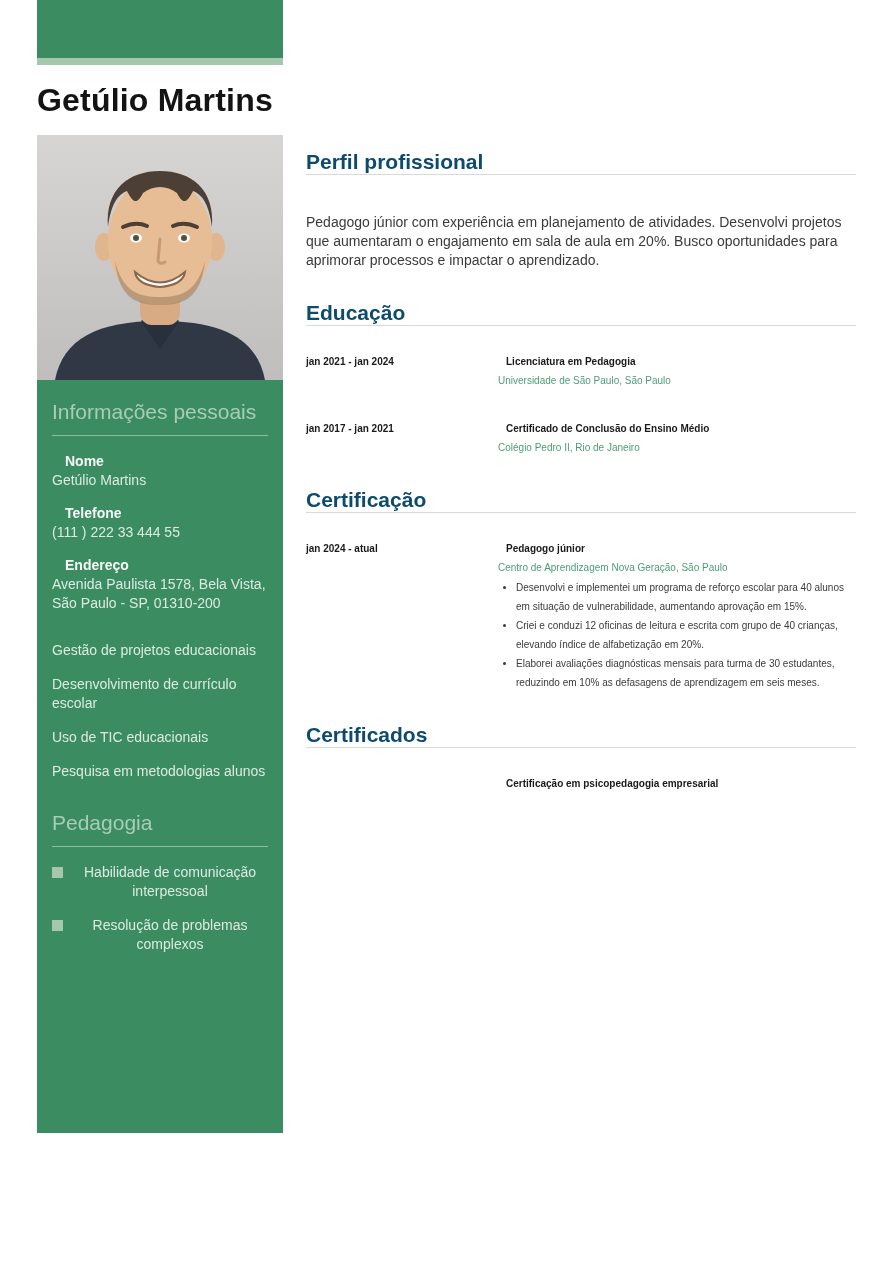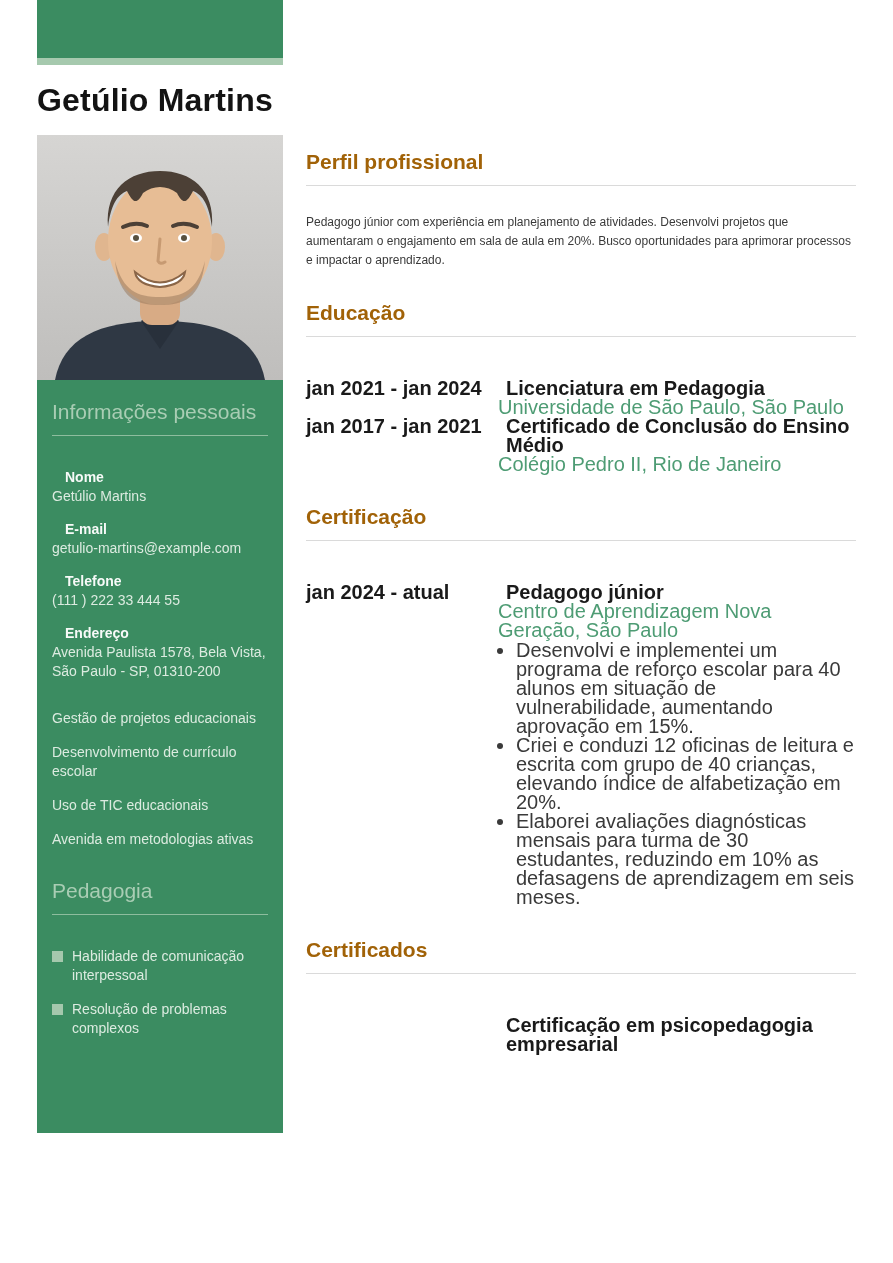--- a/index.html
+++ b/index.html
@@ -58,67 +58,67 @@
     font-size: 14px;
     line-height: 19px;
   }
   .sidebar h2 {
     font-size: 21px;
     font-weight: normal;
     color: #a9cdb4;
     line-height: 28px;
     padding-bottom: 9px;
     border-bottom: 1px solid #8ebd9e;
-    margin-bottom: 32px;
+    margin-bottom: 16px;
   }
   .sidebar .section { margin-bottom: 28px; }
   .field { margin-bottom: 14px; }
   .field-label { font-weight: bold; color: #f7faf8; margin-left: 13px; }
   .field-value { color: #dcebe0; }
   .skill-item { margin-bottom: 15px; color: #dcebe0; }
   .quality-item {
     display: flex;
     align-items: flex-start;
     margin-bottom: 15px;
     color: #dcebe0;
+    text-align: center;
   }
   .square-bullet {
     flex: 0 0 auto;
     width: 11px; height: 11px;
     background: #a5c8ad;
     margin: 4px 9px 0 0;
   }
 
   
   .main {
     position: absolute;
     left: 306px; top: 150px;
     width: 550px;
   }
   .main h2 {
     font-size: 21px;
     font-weight: bold;
-    color: #a16207;
+    color: #0c4a6e;
     line-height: 24px;
-    padding-bottom: 11px;
     border-bottom: 1px solid #dadada;
   }
   .main .section { margin-bottom: 31px; }
   .profile-text {
-    margin-top: 27px;
-    font-size: 12px;
+    margin-top: 38px;
+    font-size: 14px;
     line-height: 19px;
     color: #3a3a3a;
   }
   .entry-grid {
-    margin-top: 42px;
+    margin-top: 26px;
     display: grid;
     grid-template-columns: 192px 1fr;
-    row-gap: 0;
-    font-size: 20px;
+    row-gap: 29px;
+    font-size: 10px;
     line-height: 19px;
   }
   .entry-period { font-weight: bold; color: #1a1a1a; }
   .entry-title { font-weight: bold; color: #1a1a1a; padding-left: 8px; }
   .entry-subtitle { color: #4e9c74; }
   .entry-bullets {
     margin: 1px 0 0 0;
     padding-left: 18px;
     color: #3a3a3a;
   }
@@ -175,38 +175,34 @@
   <aside class="sidebar">
 
     <div class="section">
       <h2>Informações pessoais</h2>
 
       <div class="field">
         <div class="field-label">Nome</div>
         <div class="field-value">Getúlio Martins</div>
       </div>
       <div class="field">
-        <div class="field-label">E-mail</div>
-        <div class="field-value">getulio-martins@example.com</div>
-      </div>
-      <div class="field">
         <div class="field-label">Telefone</div>
         <div class="field-value">(111 ) 222 33 444 55</div>
       </div>
       <div class="field">
         <div class="field-label">Endereço</div>
         <div class="field-value">Avenida Paulista 1578, Bela Vista, São Paulo - SP, 01310-200</div>
       </div>
     </div>
 
     <div class="section">
       <div class="skill-item">Gestão de projetos educacionais</div>
       <div class="skill-item">Desenvolvimento de currículo escolar</div>
       <div class="skill-item">Uso de TIC educacionais</div>
-      <div class="skill-item">Avenida em metodologias ativas</div>
+      <div class="skill-item">Pesquisa em metodologias alunos</div>
     </div>
 
     <div class="section">
       <h2>Pedagogia</h2>
       <div class="quality-item">
         <span class="square-bullet"></span>
         <span>Habilidade de comunicação interpessoal</span>
       </div>
       <div class="quality-item">
         <span class="square-bullet"></span>

